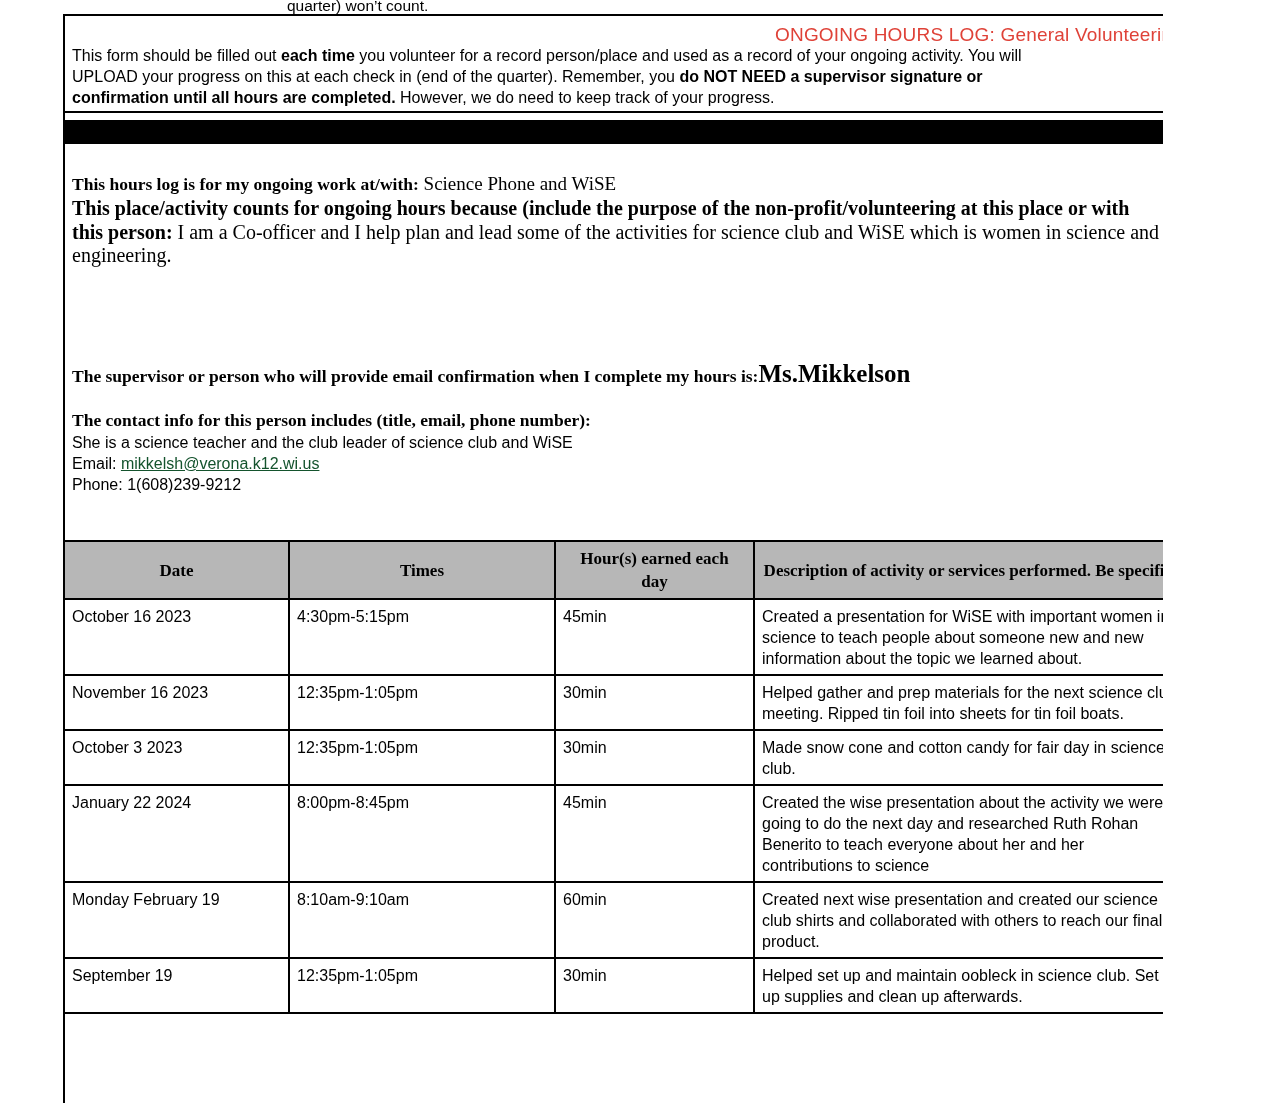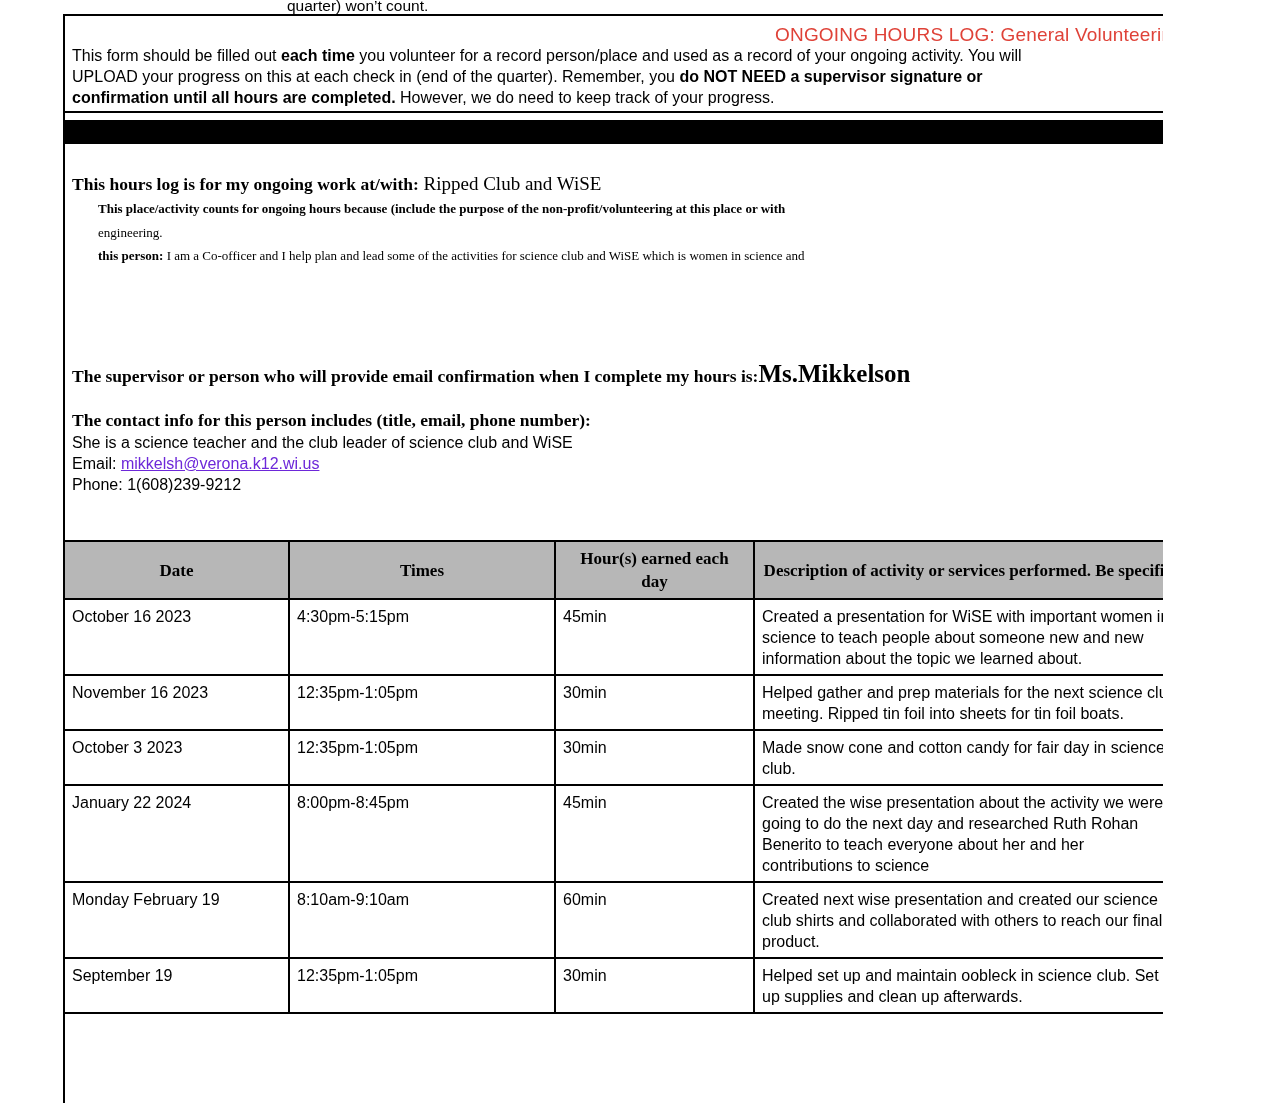--- a/index.html
+++ b/index.html
@@ -50,41 +50,41 @@
   }
   .work-section {
     margin-top: 27px; padding-left: 9px;
     font-family: "Liberation Serif", serif;
   }
   .work-line {
     font-size: 17.5px; line-height: 26px; white-space: nowrap;
   }
   .work-value { font-size: 19px; }
   .purpose-line {
-    font-size: 13px; line-height: 23.5px; white-space: nowrap; margin-left: 26px;
+    font-size: 20px; line-height: 23.5px; white-space: nowrap;
   }
   .supervisor-line {
     margin-top: 91px; padding-left: 9px;
     font-family: "Liberation Serif", serif;
     font-size: 17.5px; font-weight: bold;
     line-height: 30px; white-space: nowrap;
   }
   .supervisor-name { font-size: 25px; }
   .contact-label {
     margin-top: 17px; padding-left: 9px;
     font-family: "Liberation Serif", serif;
     font-size: 17.5px; font-weight: bold; line-height: 24px;
     white-space: nowrap;
   }
   .contact-info {
     padding-left: 9px;
     font-size: 16px; line-height: 21.3px;
   }
   .contact-info div { white-space: nowrap; }
-  .email-link { color: #6d28d9; text-decoration: underline; cursor: pointer; }
+  .email-link { color: #14532d; text-decoration: underline; cursor: pointer; }
   table.hours-table {
     margin-top: 45px;
     border-collapse: collapse;
     table-layout: fixed;
     width: 1122px;
     font-size: 16px;
   }
   .hours-table th, .hours-table td { border: 2px solid #000; }
   .hours-table th {
     background: #b7b7b7;
@@ -113,24 +113,24 @@
     <div class="intro-box">
       <div class="intro-title">ONGOING HOURS LOG: General Volunteering</div>
       <div class="intro-line"><span>This form should be filled out </span><span class="b">each time</span><span> you volunteer for a record person/place and used as a record of your ongoing activity. You will</span></div>
       <div class="intro-line"><span>UPLOAD your progress on this at each check in (end of the quarter). Remember, you </span><span class="b">do NOT NEED a supervisor signature or</span></div>
       <div class="intro-line"><span class="b">confirmation until all hours are completed.</span><span> However, we do need to keep track of your progress.</span></div>
     </div>
 
     <div class="black-bar"></div>
 
     <div class="work-section">
-      <div class="work-line"><span class="b">This hours log is for my ongoing work at/with:</span><span class="work-value"> Ripped Club and WiSE</span></div>
+      <div class="work-line"><span class="b">This hours log is for my ongoing work at/with:</span><span class="work-value"> Science Phone and WiSE</span></div>
       <div class="purpose-line b">This place/activity counts for ongoing hours because (include the purpose of the non-profit/volunteering at this place or with</div>
+      <div class="purpose-line"><span class="b">this person:</span><span> I am a Co-officer and I help plan and lead some of the activities for science club and WiSE which is women in science and</span></div>
       <div class="purpose-line">engineering.</div>
-      <div class="purpose-line"><span class="b">this person:</span><span> I am a Co-officer and I help plan and lead some of the activities for science club and WiSE which is women in science and</span></div>
     </div>
 
     <div class="supervisor-line"><span>The supervisor or person who will provide email confirmation when I complete my hours is:</span><span class="supervisor-name">Ms.Mikkelson</span></div>
 
     <div class="contact-label">The contact info for this person includes (title, email, phone number):</div>
 
     <div class="contact-info">
       <div>She is a science teacher and the club leader of science club and WiSE</div>
       <div><span>Email: </span><a class="email-link">mikkelsh@verona.k12.wi.us</a></div>
       <div>Phone: 1(608)239-9212</div>

